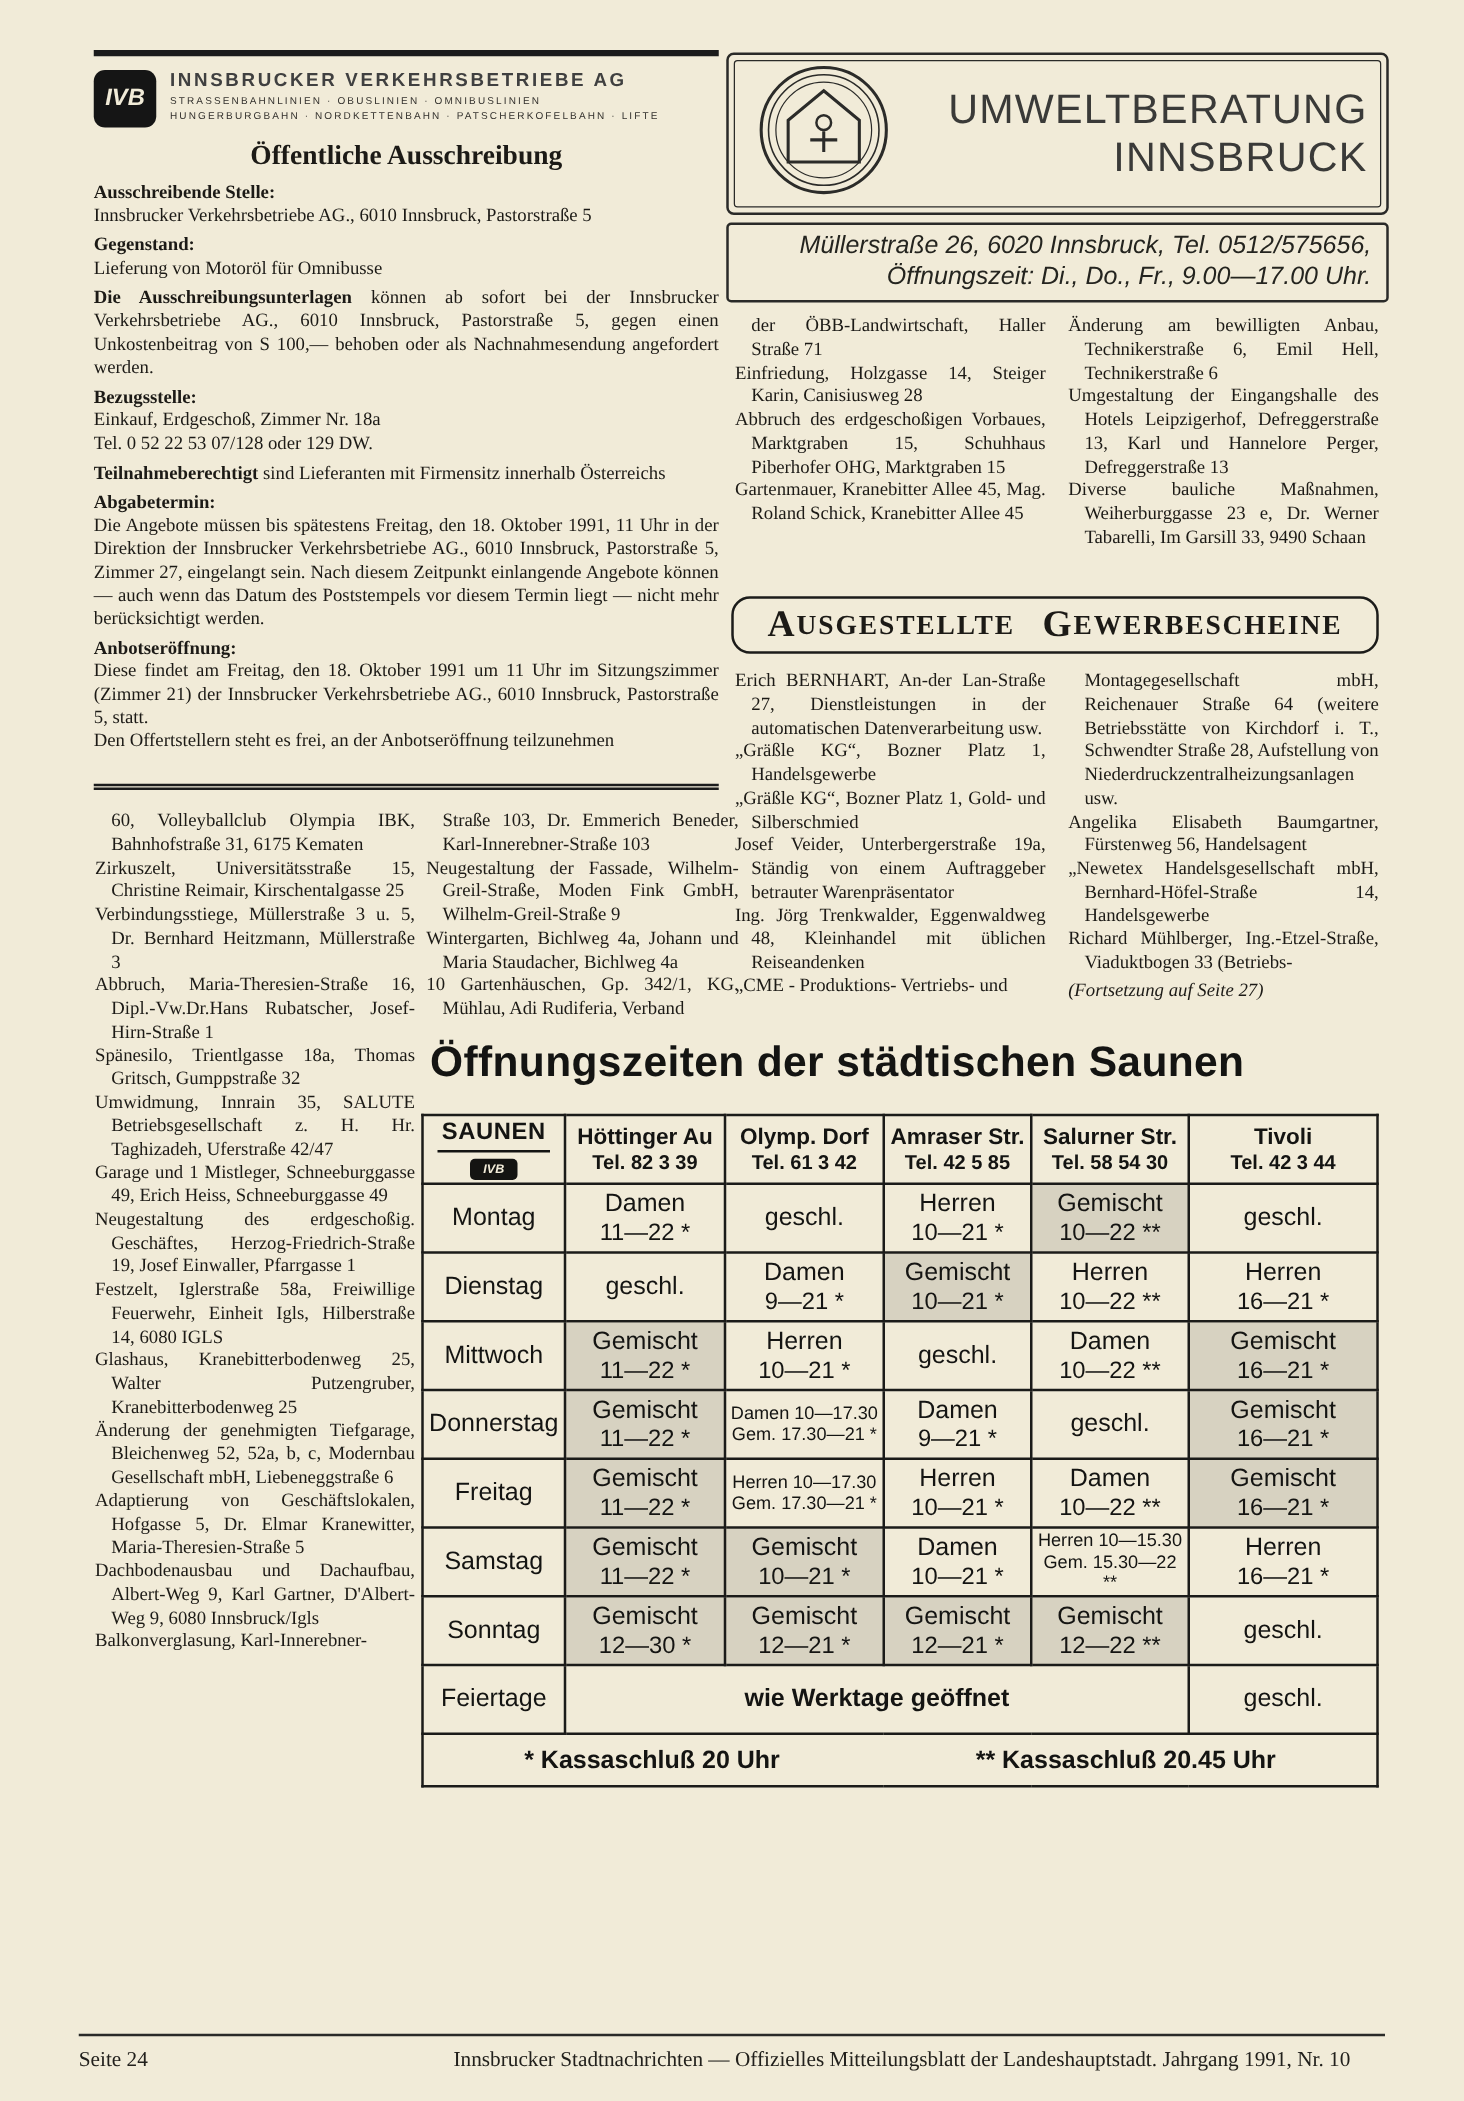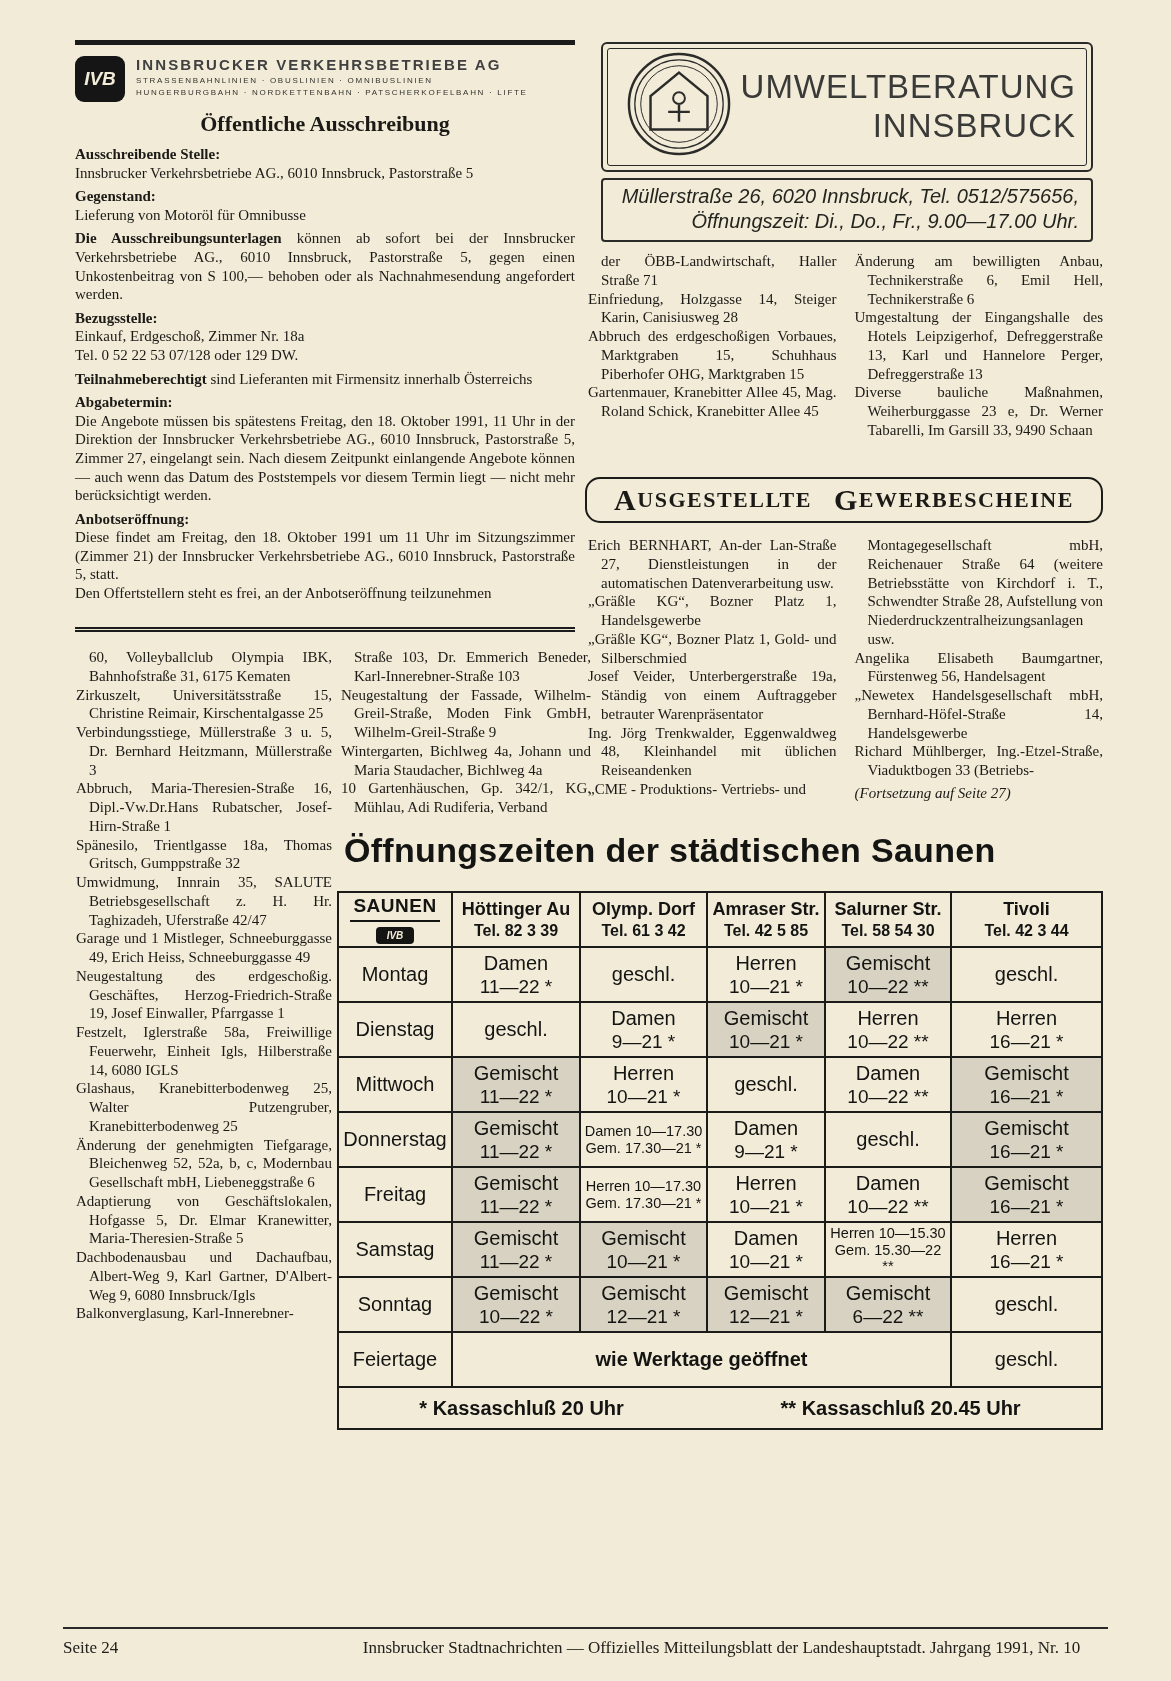--- a/index.html
+++ b/index.html
@@ -31,21 +31,21 @@
   .tender-title{font:bold 22px "Liberation Serif",serif;text-align:center;margin:9px 0 8px;}
   .t-section{margin-bottom:5px;font-size:15px;line-height:1.24;text-align:justify;}
   .t-head{font-weight:bold;}
   .t-section.block .t-head{display:block;}
   .t-body{white-space:pre-line;}
   
   .entry{margin:0;font-size:15px;line-height:1.25;text-align:justify;
     text-indent:-13px;padding-left:13px;}
   .cont-first p:first-of-type{text-indent:0;}
   
-  .umwelt{position:absolute;left:601px;top:42px;width:492px;}
+  .umwelt{position:absolute;left:581px;top:42px;width:530px;}
   .umwelt-box{border:2px solid #2a2a28;border-radius:6px;padding:4px;}
   .umwelt-inner{border:1px solid #2a2a28;border-radius:3px;display:flex;align-items:center;
     height:118px;padding:4px 10px;}
   .umwelt-logo{flex:0 0 auto;margin-left:2px;}
   .umwelt-title{margin-left:auto;text-align:right;
     font-family:"Liberation Sans",sans-serif;font-size:33px;line-height:1.18;
     letter-spacing:1px;color:#3a3a38;}
   .umwelt-address{border:2px solid #2a2a28;border-radius:4px;margin-top:6px;
     padding:4px 12px 6px;font-family:"Liberation Sans",sans-serif;font-style:italic;
     font-size:20px;line-height:1.25;color:#24241f;text-align:right;}
@@ -406,33 +406,33 @@
           </td>
           <td>
             <div class="c1">Herren</div>
             <div class="c2">16—21 *</div>
           </td>
         </tr>
         <tr>
           <td class="day-cell">Sonntag</td>
           <td class="shaded">
             <div class="c1">Gemischt</div>
-            <div class="c2">10—22 *</div>
+            <div class="c2">12—30 *</div>
           </td>
           <td class="shaded">
             <div class="c1">Gemischt</div>
             <div class="c2">12—21 *</div>
           </td>
           <td class="shaded">
             <div class="c1">Gemischt</div>
             <div class="c2">12—21 *</div>
           </td>
           <td class="shaded">
             <div class="c1">Gemischt</div>
-            <div class="c2">6—22 **</div>
+            <div class="c2">12—22 **</div>
           </td>
           <td>
             <div class="c1">geschl.</div>
           </td>
         </tr>
         <tr>
           <td class="day-cell">Feiertage</td>
           <td colspan="4" class="boldcell">
             <div class="c1">wie Werktage geöffnet</div>
           </td>

